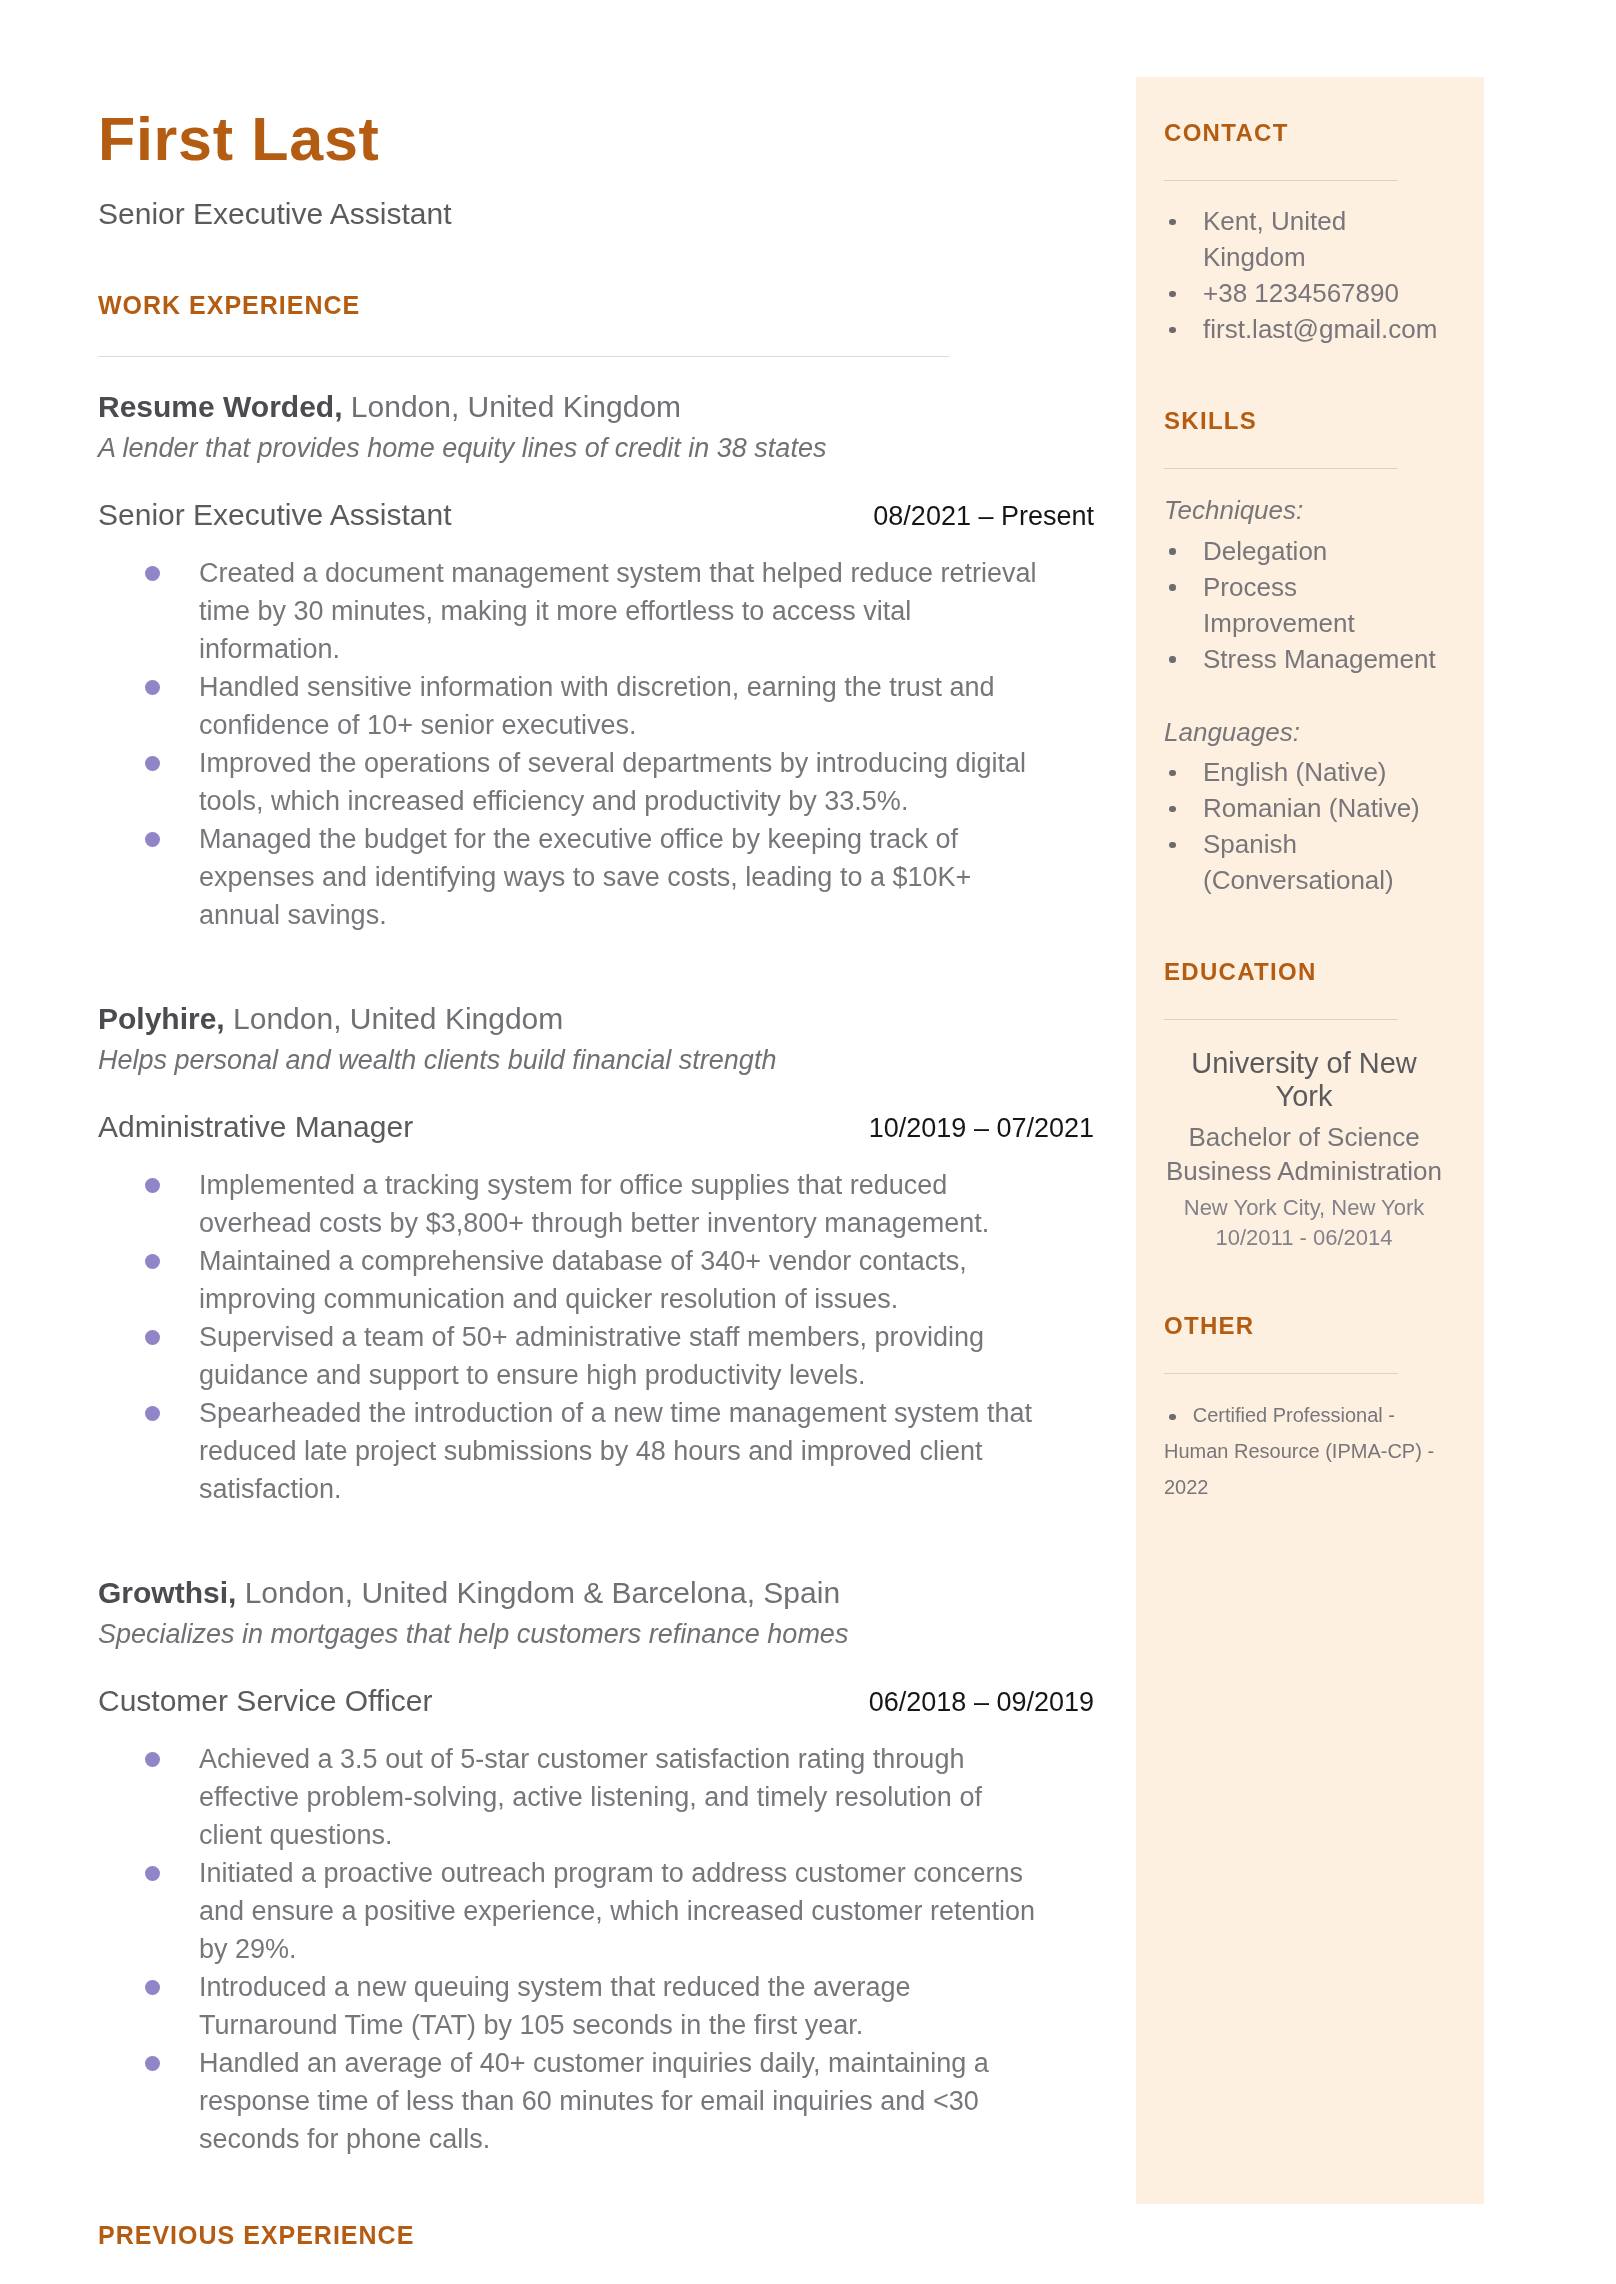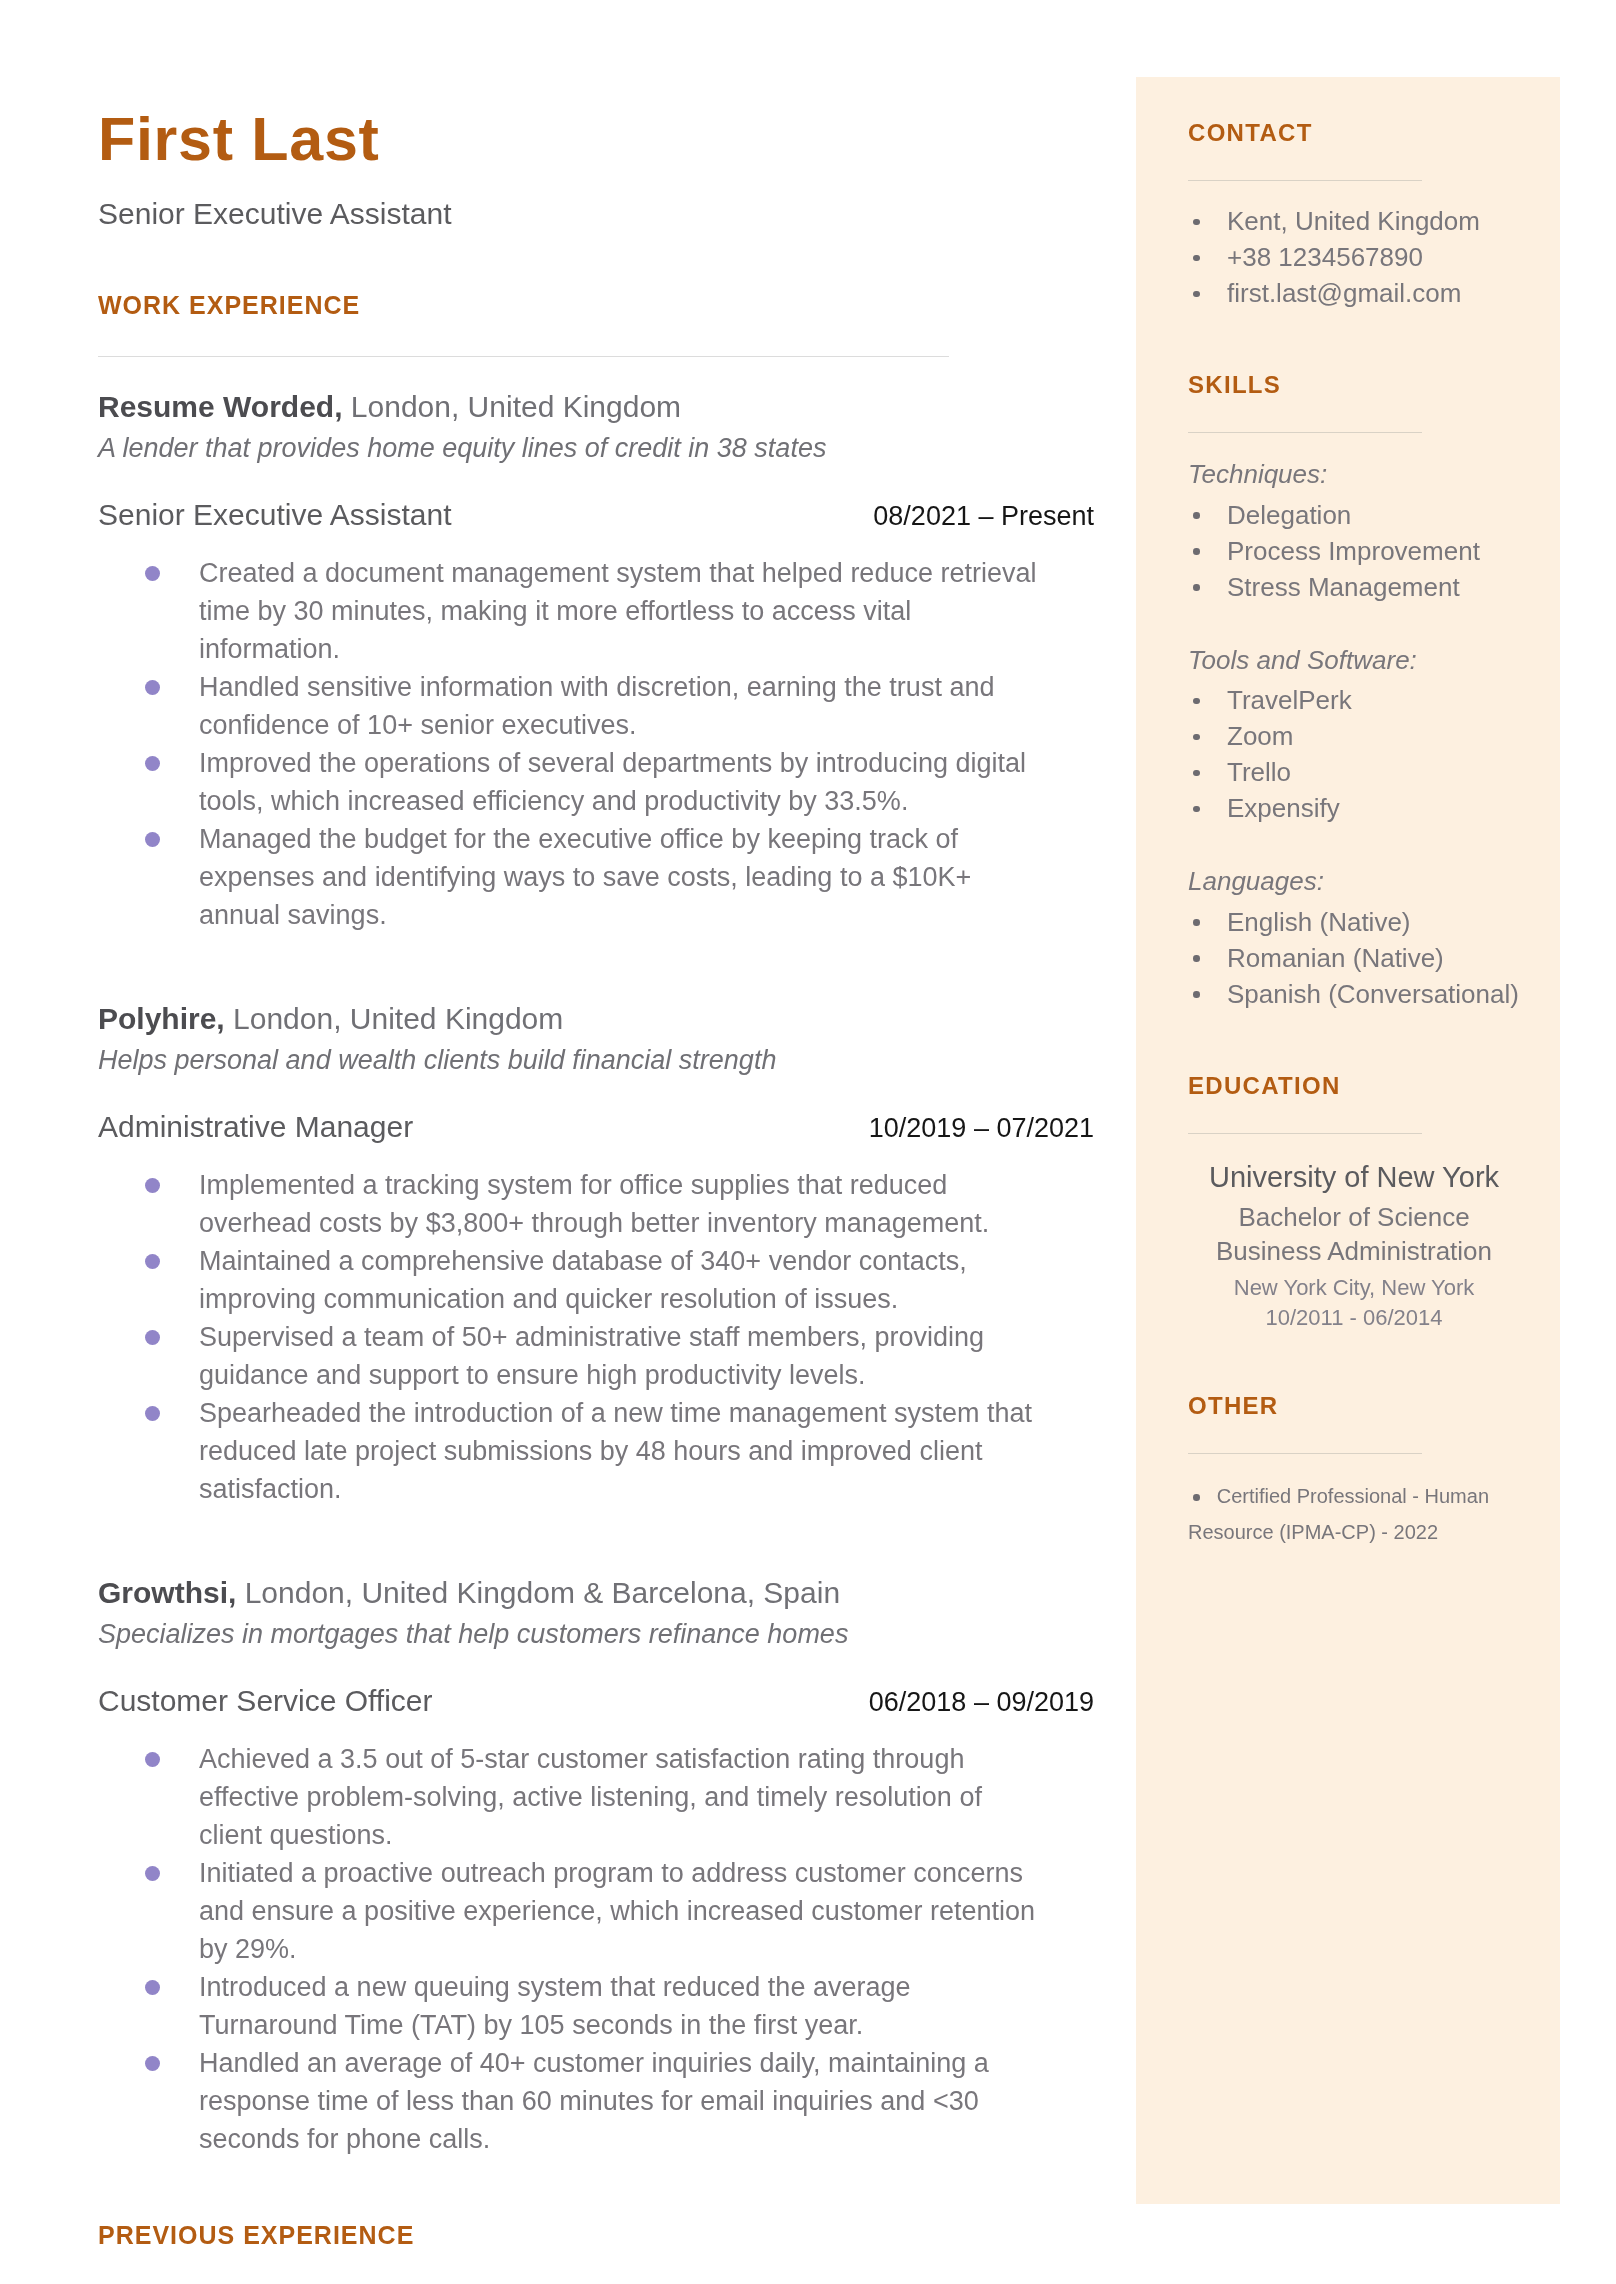--- a/index.html
+++ b/index.html
@@ -42,22 +42,22 @@
   }
   ul.bullets li::before{
     content:"";position:absolute;left:47px;top:11.7px;width:15px;height:15px;border-radius:50%;
     background:var(--bullet);
   }
 
   .prev-section{margin-top:63px;}
 
   
   .sidebar{
-    position:absolute;left:1136px;top:77px;width:424px;height:2127px;
-    background:var(--sidebar_bg);padding:42px 40px 0 52px;
+    position:absolute;left:1136px;top:77px;width:348px;height:2127px;
+    background:var(--sidebar_bg);padding:42px 40px 0 28px;
   }
   .sb-heading{font-size:24px;font-weight:700;color:var(--accent);letter-spacing:1.3px;}
   .sb-heading.gap{margin-top:60px;}
   .sidebar .rule{margin-top:33px;margin-bottom:0;}
   ul.sb-list{margin-top:22px;list-style:none;}
   ul.sb-list li{
     position:relative;padding-left:39px;font-size:26px;line-height:36px;color:var(--text);
   }
   ul.sb-list li::before{
     content:"";position:absolute;left:5.2px;top:15.6px;width:6.5px;height:6.5px;border-radius:50%;background:#6d6b70;
@@ -166,29 +166,20 @@
 
     <div class="sb-group">
       <div class="sb-group-label">Techniques:</div>
       <ul class="sb-list">
         <li>Delegation</li>
         <li>Process Improvement</li>
         <li>Stress Management</li>
       </ul>
     </div>
 
-    <div class="sb-group">
-      <div class="sb-group-label">Tools and Software:</div>
-      <ul class="sb-list">
-        <li>TravelPerk</li>
-        <li>Zoom</li>
-        <li>Trello</li>
-        <li>Expensify</li>
-      </ul>
-    </div>
 
     <div class="sb-group">
       <div class="sb-group-label">Languages:</div>
       <ul class="sb-list">
         <li>English (Native)</li>
         <li>Romanian (Native)</li>
         <li>Spanish (Conversational)</li>
       </ul>
     </div>
 

